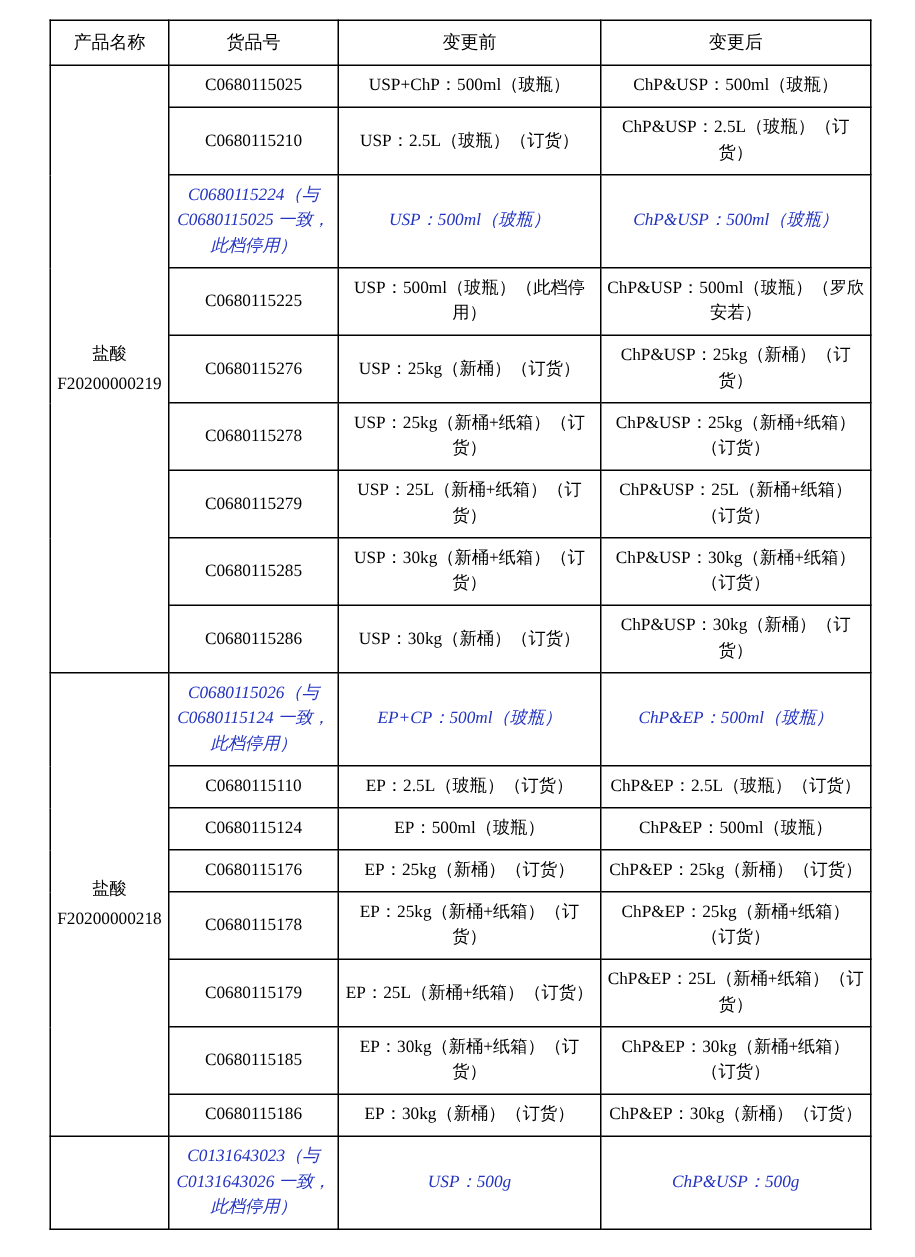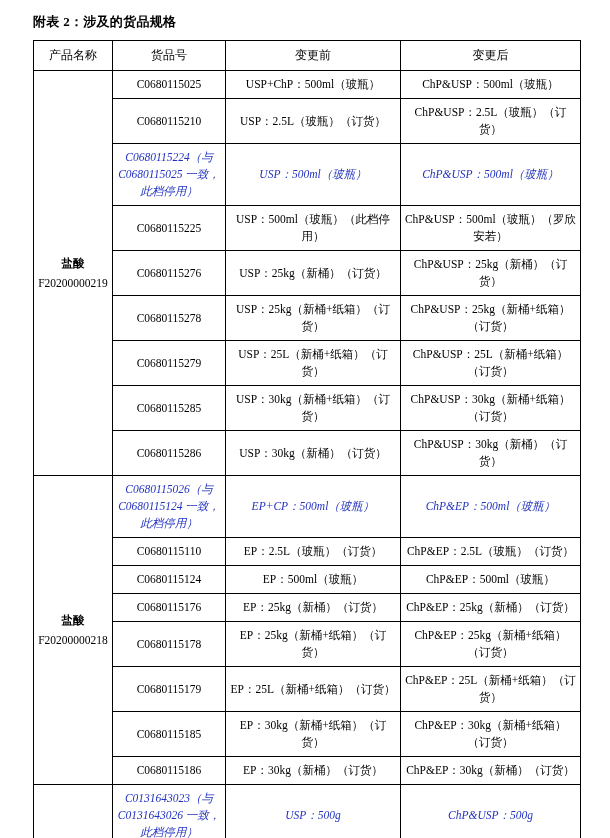--- a/index.html
+++ b/index.html
@@ -46,32 +46,30 @@
     font-size: 12px;
     font-weight: normal;
     padding: 6px 3px;
   }
   .spec-table td.hl {
     color: #2333C0;
     font-style: italic;
   }
   .product-name {
     display: block;
-    font-weight: bold;
   }
   .product-code {
     display: block;
     margin-top: 3px;
   }
 </style>
 </head>
 <body>
 
 <div class="page">
-  <p class="doc-title">附表 2：涉及的货品规格</p>
 
   <table class="spec-table">
     <colgroup>
       <col style="width:79px">
       <col style="width:113px">
       <col style="width:175px">
       <col style="width:180px">
     </colgroup>
     <thead>
       <tr>

